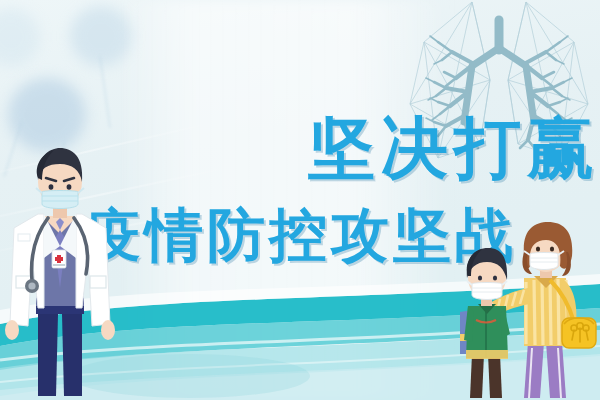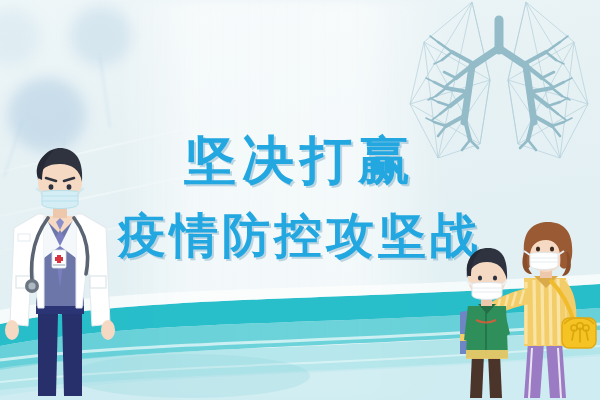--- a/index.html
+++ b/index.html
@@ -43,22 +43,22 @@
 
   
   .title{
     position:absolute;left:0;width:600px;text-align:center;
     font-family:"DejaVu Sans","Liberation Sans",sans-serif;
     font-weight:bold;color:#23a7e0;
     letter-spacing:6px;
     text-shadow:2px 2px 0 rgba(40,120,160,.28), 0 1px 1px rgba(255,255,255,.5);
     white-space:nowrap;
   }
-  .title.l1{top:130px;font-size:52px;line-height:60px;}
-  .title.l2{top:204px;font-size:48px;line-height:62px;letter-spacing:4px;}
+  .title.l1{top:118px;font-size:67px;line-height:60px;text-align:right;}
+  .title.l2{top:204px;font-size:58px;line-height:62px;letter-spacing:4px;}
 
   
   .figure{position:absolute;}
   #doctor{left:-2px;bottom:0;width:128px;height:262px;}
   #family{right:-2px;bottom:0;width:148px;height:178px;}
 </style>
 </head>
 <body>
 
 <div id="poster">

